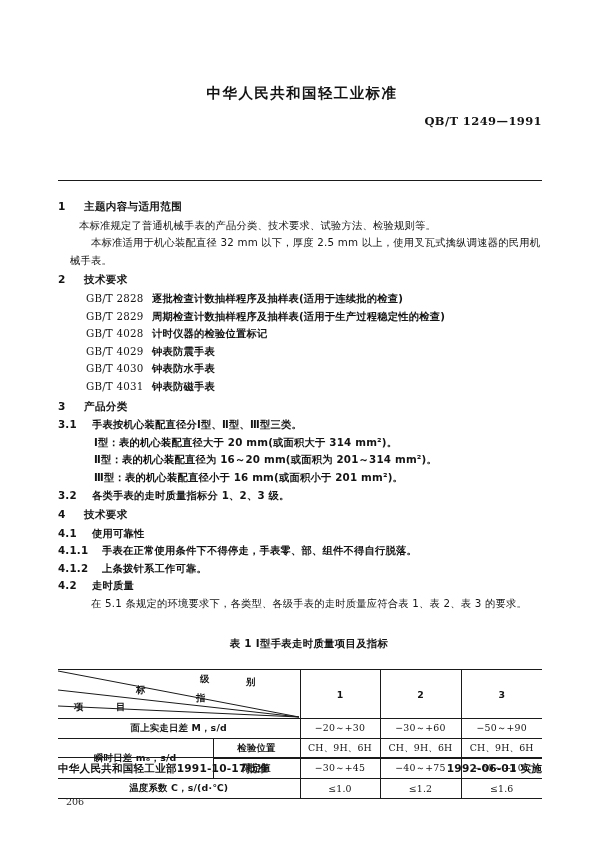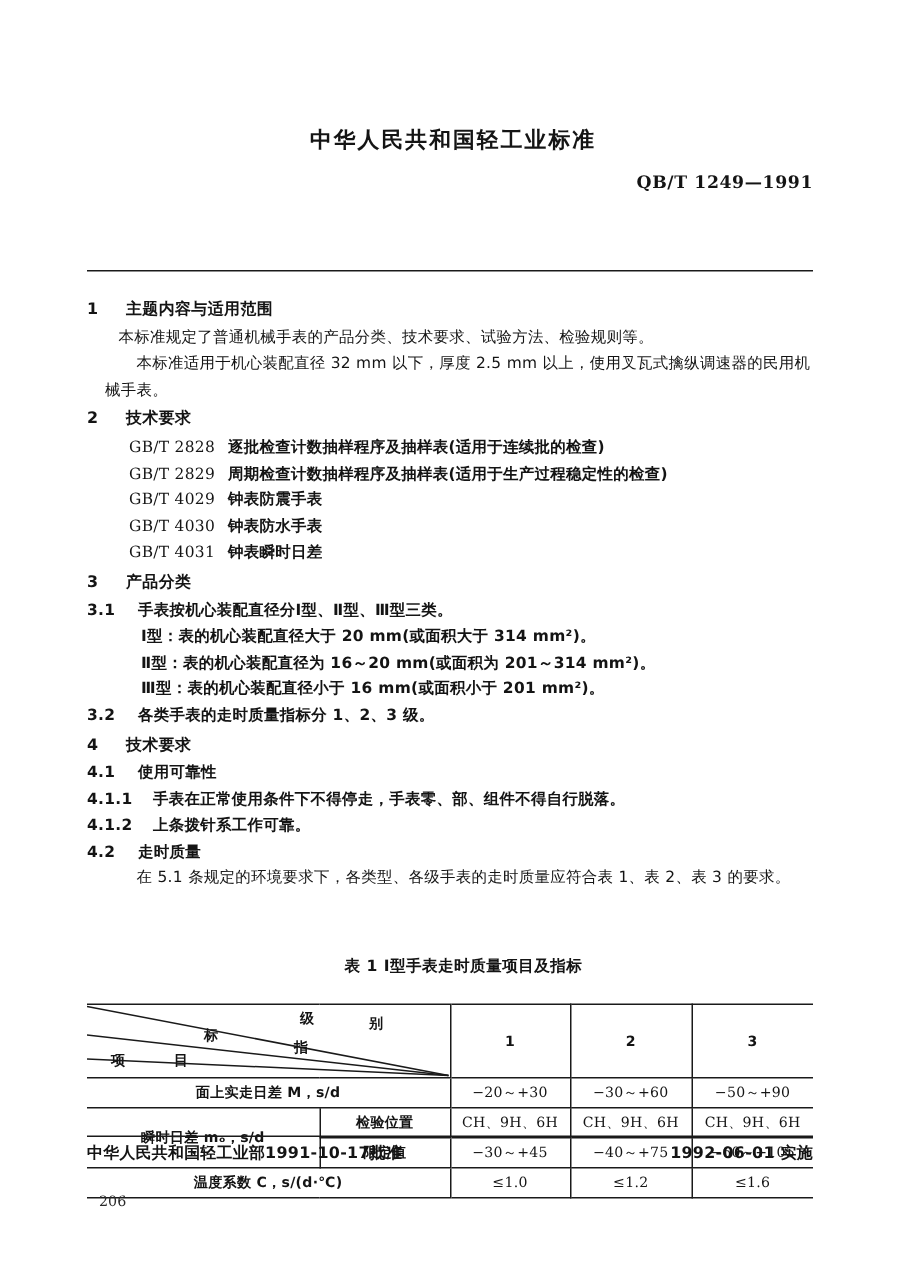--- a/index.html
+++ b/index.html
@@ -218,27 +218,30 @@
     <div class="sec-h">
       <span class="num">2</span><span>技术要求</span>
     </div>
     <div class="ref-line">
       <span class="code">GB/T 2828</span><span class="nm">逐批检查计数抽样程序及抽样表(适用于连续批的检查)</span>
     </div>
     <div class="ref-line">
       <span class="code">GB/T 2829</span><span class="nm">周期检查计数抽样程序及抽样表(适用于生产过程稳定性的检查)</span>
     </div>
     <div class="ref-line">
+      <span class="code">GB/T 4028</span><span class="nm">计时仪器的检验位置标记</span>
+    </div>
+    <div class="ref-line">
       <span class="code">GB/T 4029</span><span class="nm">钟表</span><span class="nm2">防震手表</span>
     </div>
     <div class="ref-line">
       <span class="code">GB/T 4030</span><span class="nm">钟表</span><span class="nm2">防水手表</span>
     </div>
     <div class="ref-line">
-      <span class="code">GB/T 4031</span><span class="nm">钟表</span><span class="nm2">瞬时日差</span>
+      <span class="code">GB/T 4031</span><span class="nm">钟表</span><span class="nm2">防磁手表</span>
     </div>
 
     <div class="sec-h">
       <span class="num">3</span><span>产品分类</span>
     </div>
     <div class="clause">
       <span class="num">3.1</span><span>手表按机心装配直径分Ⅰ型、Ⅱ型、Ⅲ型三类。</span>
     </div>
     <div class="type-line">Ⅰ型：表的机心装配直径大于 20 mm(或面积大于 314 mm²)。</div>
     <div class="type-line">Ⅱ型：表的机心装配直径为 16～20 mm(或面积为 201～314 mm²)。</div>

